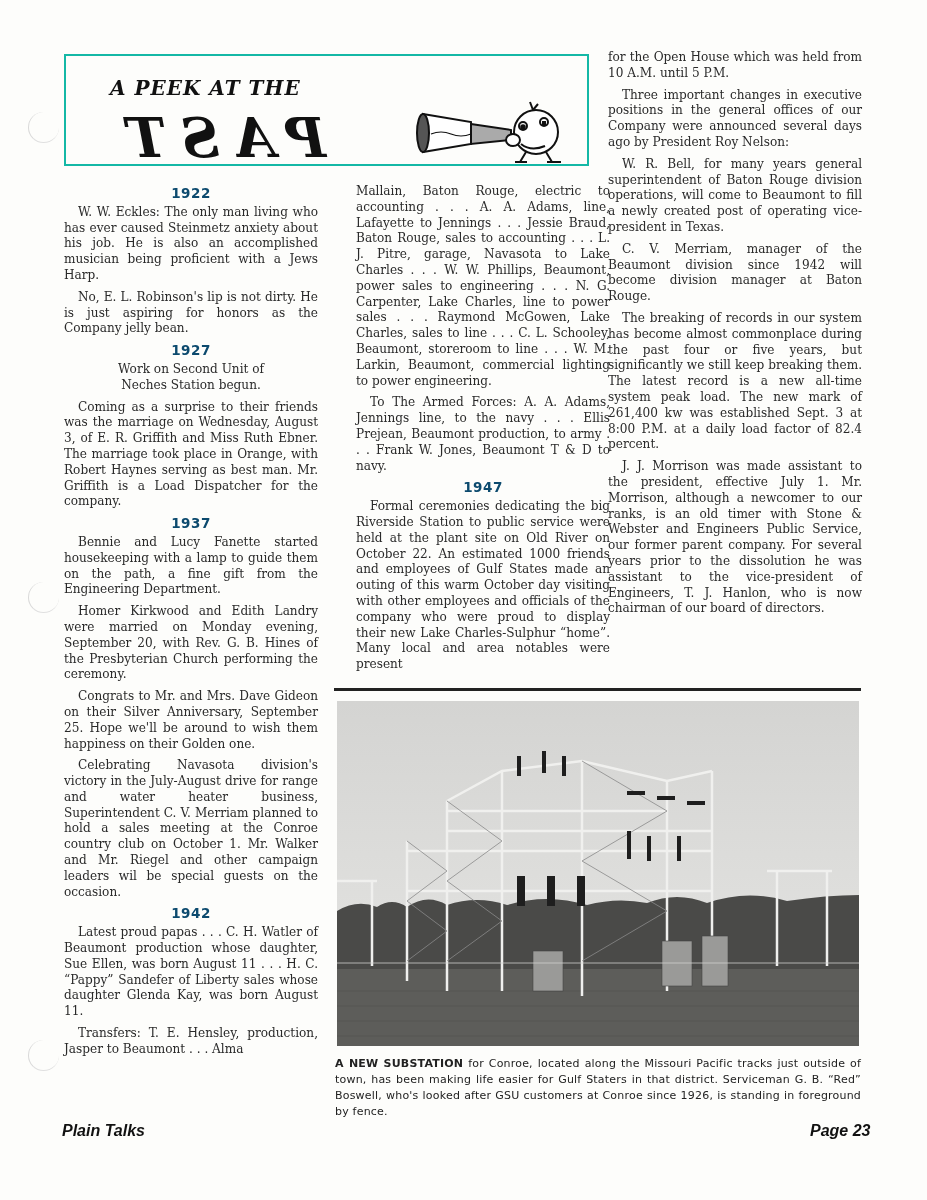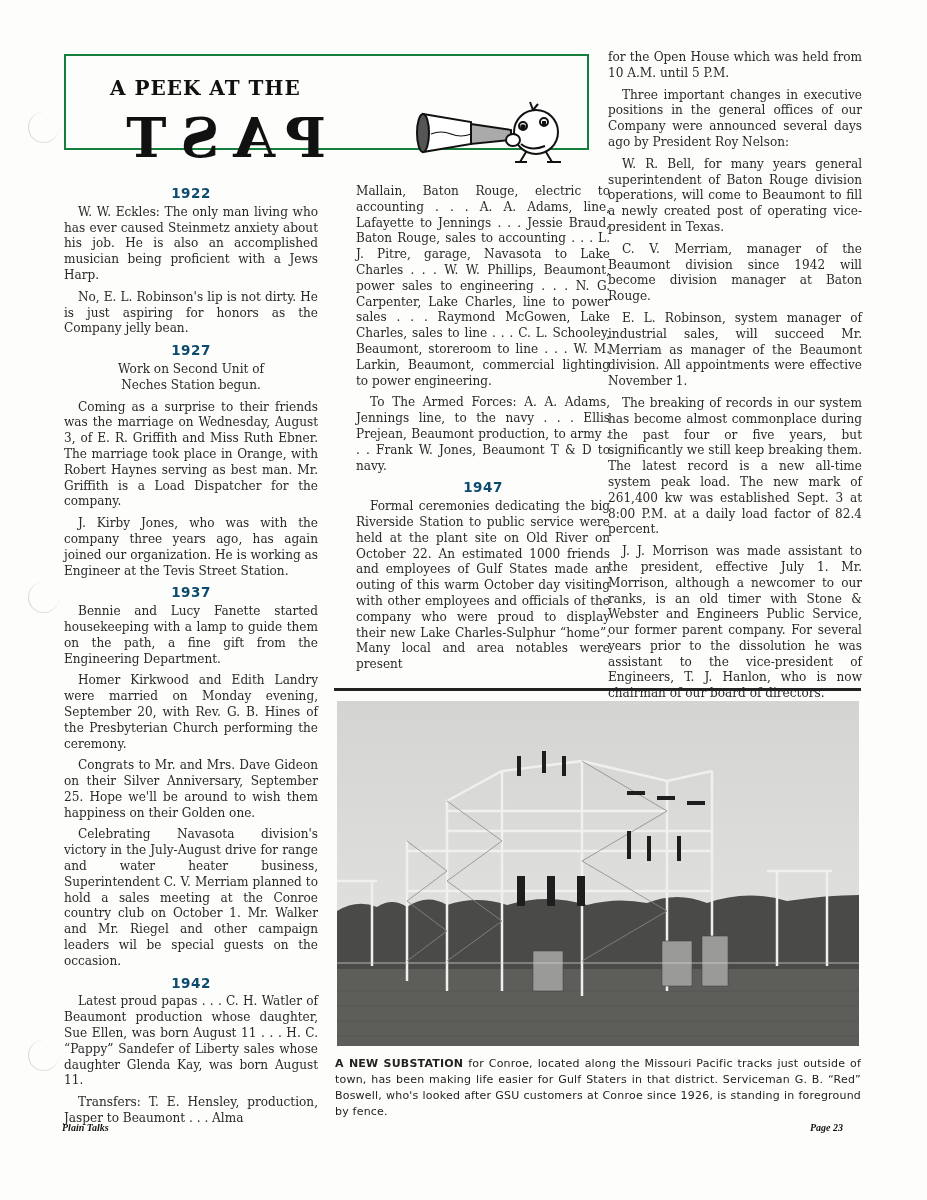--- a/index.html
+++ b/index.html
@@ -4,22 +4,22 @@
 <style>
   html, body { margin: 0; padding: 0; }
   body {
     width: 927px; height: 1200px; position: relative; overflow: hidden;
     background: #fdfdfb; color: #2a2a2a;
     font-family: "DejaVu Serif", "Liberation Serif", serif;
   }
   .punch { position: absolute; left: 28px; width: 30px; height: 30px; border-radius: 50%;
     border-left: 1px solid #d8d8d8; border-bottom: 1px solid #e0e0e0; }
   .masthead {
-    position: absolute; left: 64px; top: 54px; width: 525px; height: 96px;
-    border: 2px solid #15803d; box-sizing: border-box;
+    position: absolute; left: 64px; top: 54px; width: 525px; height: 112px;
+    border: 2px solid #14b8a6; box-sizing: border-box; font-style: italic;
   }
   .mast-top {
     position: absolute; left: 44px; top: 20px;
     font-family: "DejaVu Serif", serif; font-weight: 900; font-size: 20px; letter-spacing: 1px; color: #111;
   }
   .mast-past {
     position: absolute; left: 40px; top: 50px; font-family: "DejaVu Serif", serif;
     font-weight: 900; font-size: 54px; letter-spacing: 14px; color: #111;
     transform: scaleX(-1); transform-origin: 110px 0; width: 220px; text-align: left;
   }
@@ -34,22 +34,22 @@
   #col3 { left: 608px; top: 50px; width: 254px; }
   .rule { position: absolute; left: 334px; top: 688px; width: 527px; height: 3px; background: #222; }
   .photo { position: absolute; left: 337px; top: 701px; width: 522px; height: 345px; background: #b8b8b6; overflow: hidden; }
   .caption {
     position: absolute; left: 335px; top: 1056px; width: 526px;
     font-family: "DejaVu Sans", sans-serif; font-size: 11px; line-height: 16px;
     text-align: justify; color: #222; letter-spacing: 0.2px;
   }
   .caption b { font-weight: bold; }
   .footer-left, .footer-right {
-    position: absolute; top: 1122px; font-family: Liberation Serif, serif;
-    font-style: italic; font-weight: bold; font-size: 10px; color: #111;
+    position: absolute; top: 1122px; font-family: Liberation Sans, sans-serif;
+    font-style: italic; font-weight: bold; font-size: 16px; color: #111;
   }
   .footer-left { left: 62px; }
   .footer-right { left: 810px; }
 </style>
 </head>
 <body>
 
 <div class="punch" style="top:112px"></div>
 <div class="punch" style="top:582px"></div>
 <div class="punch" style="top:1040px"></div>
@@ -76,21 +76,20 @@
   </svg>
 </div>
 
 <div class="col" id="col1">
   <h3>1922</h3>
   <p>W. W. Eckles: The only man living who has ever caused Steinmetz anxiety about his job. He is also an accomplished musician being proficient with a Jews Harp.</p>
   <p>No, E. L. Robinson's lip is not dirty. He is just aspiring for honors as the Company jelly bean.</p>
   <h3>1927</h3>
   <p class="center" style="padding:0 40px">Work on Second Unit of Neches Station begun.</p>
   <p>Coming as a surprise to their friends was the marriage on Wednesday, August 3, of E. R. Griffith and Miss Ruth Ebner. The marriage took place in Orange, with Robert Haynes serving as best man. Mr. Griffith is a Load Dispatcher for the company.</p>
-  <p>J. Kirby Jones, who was with the company three years ago, has again joined our organization. He is working as Engineer at the Tevis Street Station.</p>
   <h3>1937</h3>
   <p>Bennie and Lucy Fanette started housekeeping with a lamp to guide them on the path, a fine gift from the Engineering Department.</p>
   <p>Homer Kirkwood and Edith Landry were married on Monday evening, September 20, with Rev. G. B. Hines of the Presbyterian Church performing the ceremony.</p>
   <p>Congrats to Mr. and Mrs. Dave Gideon on their Silver Anniversary, September 25. Hope we'll be around to wish them happiness on their Golden one.</p>
   <p>Celebrating Navasota division's victory in the July-August drive for range and water heater business, Superintendent C. V. Merriam planned to hold a sales meeting at the Conroe country club on October 1. Mr. Walker and Mr. Riegel and other campaign leaders wil be special guests on the occasion.</p>
   <h3>1942</h3>
   <p>Latest proud papas . . . C. H. Watler of Beaumont production whose daughter, Sue Ellen, was born August 11 . . . H. C. “Pappy” Sandefer of Liberty sales whose daughter Glenda Kay, was born August 11.</p>
   <p>Transfers: T. E. Hensley, production, Jasper to Beaumont . . . Alma</p>
 </div>
 
@@ -99,21 +98,20 @@
   <p>To The Armed Forces: A. A. Adams, Jennings line, to the navy . . . Ellis Prejean, Beaumont production, to army . . . Frank W. Jones, Beaumont T &amp; D to navy.</p>
   <h3 style="margin-top:0">1947</h3>
   <p>Formal ceremonies dedicating the big Riverside Station to public service were held at the plant site on Old River on October 22. An estimated 1000 friends and employees of Gulf States made an outing of this warm October day visiting with other employees and officials of the company who were proud to display their new Lake Charles-Sulphur “home”. Many local and area notables were present</p>
 </div>
 
 <div class="col" id="col3">
   <p style="text-indent:0">for the Open House which was held from 10 A.M. until 5 P.M.</p>
   <p>Three important changes in executive positions in the general offices of our Company were announced several days ago by President Roy Nelson:</p>
   <p>W. R. Bell, for many years general superintendent of Baton Rouge division operations, will come to Beaumont to fill a newly created post of operating vice-president in Texas.</p>
   <p>C. V. Merriam, manager of the Beaumont division since 1942 will become division manager at Baton Rouge.</p>
-  <p>E. L. Robinson, system manager of industrial sales, will succeed Mr. Merriam as manager of the Beaumont division. All appointments were effective November 1.</p>
   <p>The breaking of records in our system has become almost commonplace during the past four or five years, but significantly we still keep breaking them. The latest record is a new all-time system peak load. The new mark of 261,400 kw was established Sept. 3 at 8:00 P.M. at a daily load factor of 82.4 percent.</p>
   <p>J. J. Morrison was made assistant to the president, effective July 1. Mr. Morrison, although a newcomer to our ranks, is an old timer with Stone &amp; Webster and Engineers Public Service, our former parent company. For several years prior to the dissolution he was assistant to the vice-president of Engineers, T. J. Hanlon, who is now chairman of our board of directors.</p>
 </div>
 
 <div class="rule"></div>
 
 <div class="photo">
   <svg width="522" height="345" viewBox="0 0 522 345">
     <defs>
       <linearGradient id="sky" x1="0" y1="0" x2="0" y2="1">

